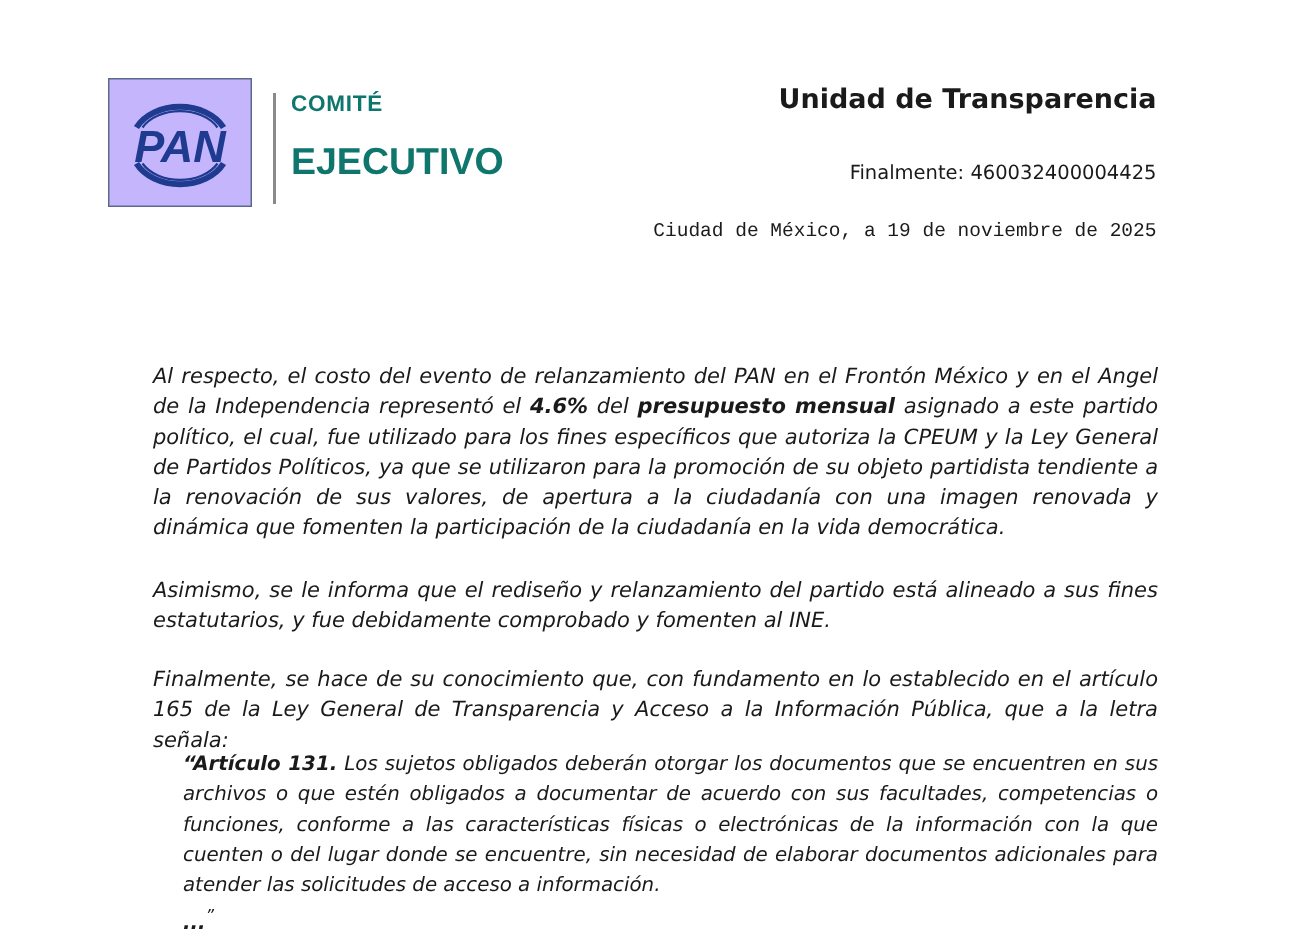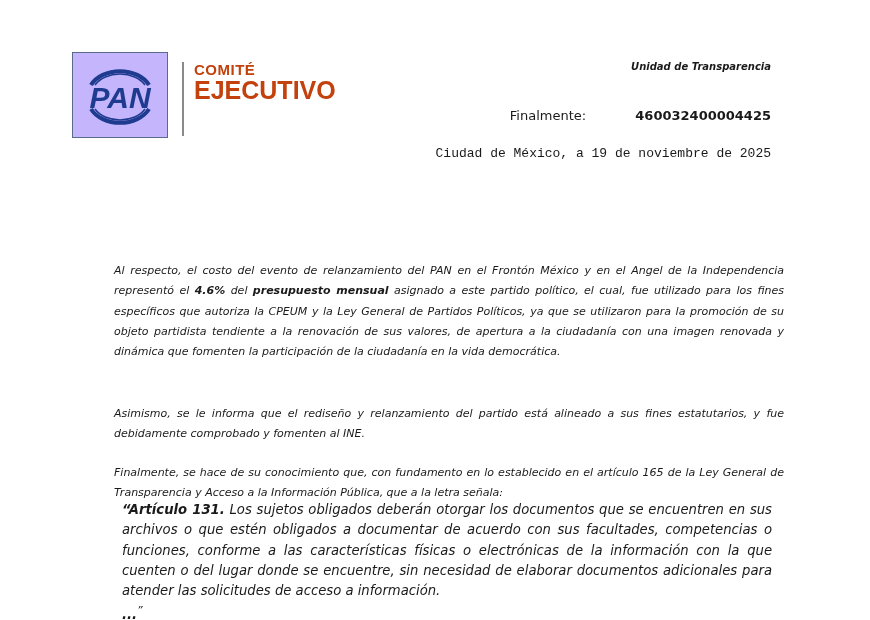--- a/index.html
+++ b/index.html
@@ -1,29 +1,29 @@
 <!DOCTYPE html>
 <html><head>
 <meta charset="utf-8">
 <style>
   html, body { margin: 0; padding: 0; background: #ffffff; }
   body { width: 870px; height: 620px; position: relative; overflow: hidden; font-family: "DejaVu Sans", sans-serif; color: #1a1a1a; }
   .logo-box { position: absolute; left: 72px; top: 52px; width: 96px; height: 86px; border: 1.5px solid #5a6a8a; background: #c4b5fd; box-sizing: border-box; }
   .logo-box svg { position: absolute; left: 0; top: 0; }
   .logo-divider { position: absolute; left: 182px; top: 62px; width: 2px; height: 74px; background: #8a8a8a; }
-  .logo-text { position: absolute; left: 194px; top: 62px; font-family: "Liberation Sans", sans-serif; font-weight: bold; color: #c2410c; line-height: 1; }
+  .logo-text { position: absolute; left: 194px; top: 62px; font-family: "Liberation Sans", sans-serif; font-weight: bold; color: #0f766e; line-height: 1; }
   .logo-text .l1 { font-size: 15px; letter-spacing: 0.5px; display:block; }
-  .logo-text .l2 { font-size: 25px; display:block; margin-top: 1px; }
+  .logo-text .l2 { font-size: 25px; display:block; margin-top: 19px; }
   .logo-text .l3 { font-size: 30px; display:block; margin-top: 1px; letter-spacing: 0.5px; }
-  .hdr-right { position: absolute; right: 99px; top: 56px; text-align: left; font-size: 10px; font-style: italic; }
+  .hdr-right { position: absolute; right: 99px; top: 56px; text-align: left; font-size: 18px; }
   .hdr-right .b { font-weight: bold; line-height: 21px; }
   .sol { position: absolute; right: 99px; top: 108px; font-size: 13px; }
-  .sol .num { font-weight: bold; margin-left: 45px; }
+  .sol .num { font-weight: normal; }
   .date { position: absolute; right: 99px; top: 146px; font-size: 13px; font-family: Liberation Mono, monospace; }
-  .body-text { position: absolute; left: 114px; width: 670px; font-size: 11px; line-height: 20.3px; font-style: italic; text-align: justify; margin-top: 20px; }
+  .body-text { position: absolute; left: 102px; width: 670px; font-size: 14px; line-height: 20.3px; font-style: italic; text-align: justify; }
   .p1 { top: 241px; }
   .p2 { top: 384px; }
   .p3 { top: 443px; }
   .quote { position: absolute; left: 122px; width: 650px; top: 500px; font-size: 13.2px; line-height: 20.3px; font-style: italic; text-align: justify; }
   b { font-weight: bold; }
 </style>
 </head>
 <body>
 
 <div class="logo-box">

